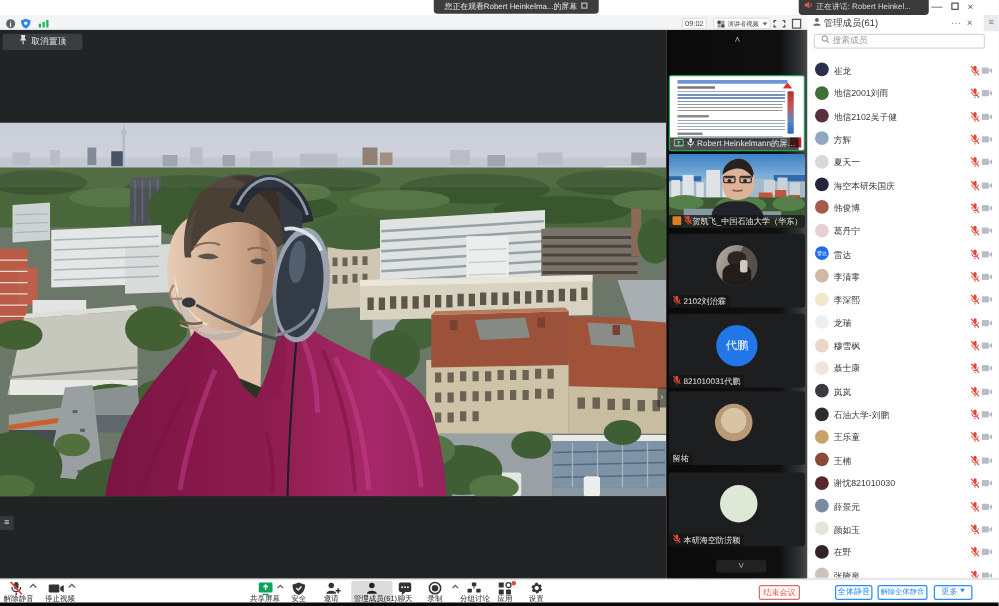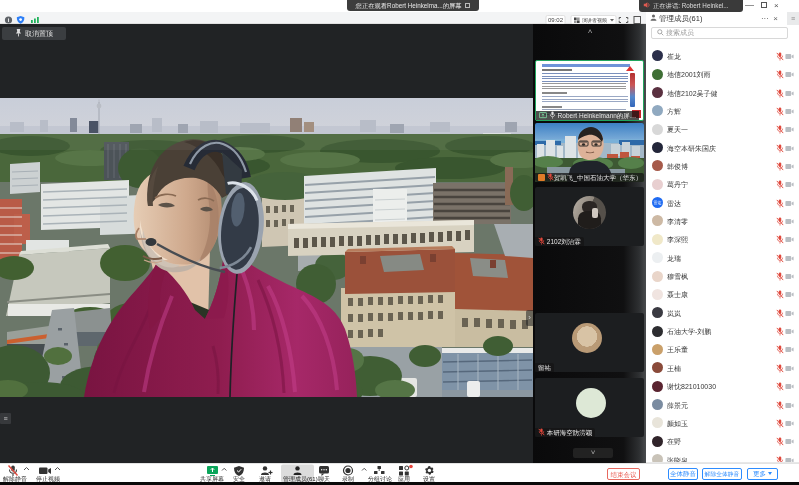--- a/index.html
+++ b/index.html
@@ -508,20 +508,29 @@
    <div style="position:absolute;left:19px;top:12px;width:6px;height:10px;background:#cfc8c0;border-radius:2px"></div>
   </div>
   <div class="tlabel"><svg style="vertical-align:-1px" width="7" height="8" viewBox="0 0 10 11">
           <rect x="3.4" y="0.5" width="3.2" height="5.5" rx="1.6" fill="#e0483c"></rect>
           <path d="M1.8 4.5 C1.8 9 8.2 9 8.2 4.5" fill="none" stroke="#e0483c" stroke-width="1.2"></path>
           <line x1="5" y1="8.8" x2="5" y2="10.5" stroke="#e0483c" stroke-width="1.2"></line>
           <line x1="1" y1="1" x2="9" y2="10" stroke="#e0483c" stroke-width="1.4"></line>
         </svg> 2102刘治霖</div>
 </div>
 
+<div class="tile" style="top:227px;height:59px">
+  <div class="av" style="left:38px;top:9px;width:33px;height:33px;background:#2277e8;color:#fff;font-size:9px;line-height:33px;text-align:center">代鹏</div>
+  <div class="tlabel"><svg style="vertical-align:-1px" width="7" height="8" viewBox="0 0 10 11">
+          <rect x="3.4" y="0.5" width="3.2" height="5.5" rx="1.6" fill="#e0483c"></rect>
+          <path d="M1.8 4.5 C1.8 9 8.2 9 8.2 4.5" fill="none" stroke="#e0483c" stroke-width="1.2"></path>
+          <line x1="5" y1="8.8" x2="5" y2="10.5" stroke="#e0483c" stroke-width="1.2"></line>
+          <line x1="1" y1="1" x2="9" y2="10" stroke="#e0483c" stroke-width="1.4"></line>
+        </svg> 821010031代鹏</div>
+</div>
 
 <div class="tile" style="top:289px;height:59px">
   <div class="av" style="left:37px;top:10px;width:30px;height:30px;background:radial-gradient(circle at 50% 45%,#d8c3a5 0 45%,#b99a76 46% 75%,#8a7a66 76%)"></div>
   <div class="tlabel">留祐</div>
 </div>
 
 <div class="tile" style="top:354px;height:59px">
   <div class="av" style="left:41px;top:10px;width:30px;height:30px;background:#dde8d6"></div>
   <div class="tlabel"><svg style="vertical-align:-1px" width="7" height="8" viewBox="0 0 10 11">
           <rect x="3.4" y="0.5" width="3.2" height="5.5" rx="1.6" fill="#e0483c"></rect>

